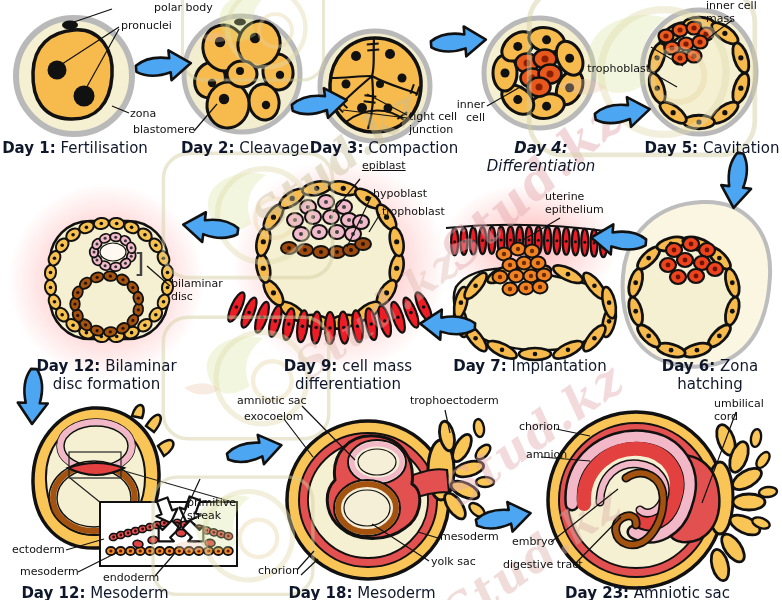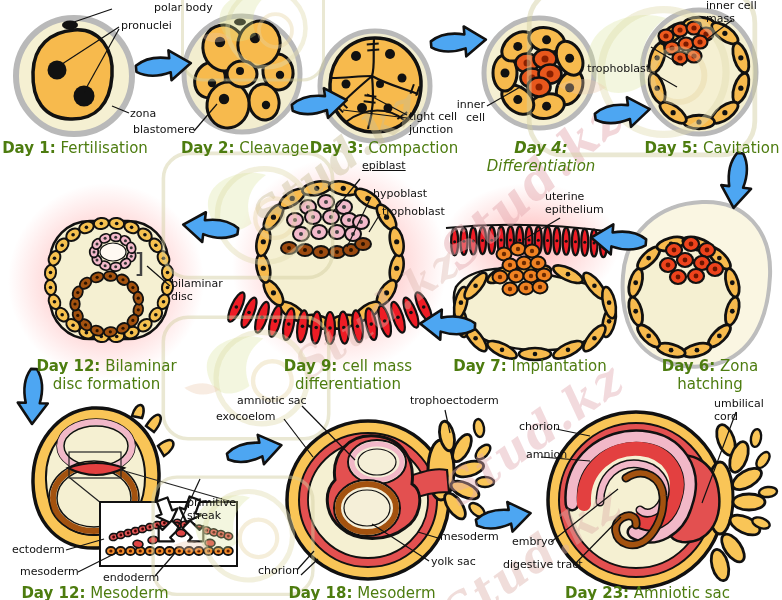--- a/index.html
+++ b/index.html
@@ -8,21 +8,21 @@
   .glow{position:absolute;z-index:1;border-radius:50%;pointer-events:none;
         background:radial-gradient(closest-side,rgba(255,70,70,.50),rgba(255,100,100,.26) 55%,rgba(255,120,120,0) 100%);}
   .fig{position:absolute;z-index:2;}
   .fig svg{display:block;overflow:visible;}
   .wm{position:absolute;z-index:4;pointer-events:none;opacity:.85;}
   .wmtext{font-family:"DejaVu Serif","Liberation Serif",serif;font-style:italic;font-weight:bold;
           letter-spacing:2px;transform-origin:left center;white-space:nowrap;}
   #overlay{position:absolute;left:0;top:0;z-index:5;pointer-events:none;}
   .lbl{position:absolute;z-index:6;font-size:11px;line-height:1.16;color:#111;white-space:pre-line;}
   .lbl.r{text-align:right;}
-  .cap{position:absolute;z-index:6;font-size:15px;line-height:1.22;color:#4d7c0f;text-align:center;}
+  .cap{position:absolute;z-index:6;font-size:15px;line-height:1.22;color:#0f172a;text-align:center;}
   .cap b{font-weight:bold;}
 </style>
 </head>
 <body>
 
 <div id="stage">
 
   <div class="glow" style="left:8px;top:183px;width:196px;height:196px;"></div>
   <div class="glow" style="left:232px;top:158px;width:215px;height:215px;"></div>
   <div class="glow" style="left:441px;top:183px;width:178px;height:125px;opacity:.8;"></div>
@@ -829,21 +829,21 @@
   <div class="lbl" style="left:373px;top:188px;">hypoblast</div>
   <div class="lbl" style="left:382px;top:206px;">trophoblast</div>
   <div class="lbl" style="left:171px;top:278px;width:60px;">bilaminar
 disc</div>
   <div class="lbl" style="left:187px;top:480px;width:60px;margin-top:17px;">primitive
 streak</div>
   <div class="lbl r" style="left:12px;top:544px;width:52px;">ectoderm</div>
   <div class="lbl r" style="left:20px;top:566px;width:56px;">mesoderm</div>
   <div class="lbl" style="left:103px;top:572px;">endoderm</div>
   <div class="lbl" style="left:237px;top:395px;">amniotic sac</div>
-  <div class="lbl" style="left:216px;top:411px;">exocoelom</div>
+  <div class="lbl" style="left:244px;top:411px;">exocoelom</div>
   <div class="lbl" style="left:410px;top:395px;">trophoectoderm</div>
   <div class="lbl" style="left:440px;top:531px;">mesoderm</div>
   <div class="lbl" style="left:431px;top:556px;">yolk sac</div>
   <div class="lbl" style="left:258px;top:565px;">chorion</div>
   <div class="lbl" style="left:714px;top:398px;">umbilical cord</div>
   <div class="lbl" style="left:519px;top:421px;">chorion</div>
   <div class="lbl" style="left:505px;top:449px;margin-left:21px;">amnion</div>
   <div class="lbl" style="left:512px;top:536px;">embryo</div>
   <div class="lbl" style="left:503px;top:559px;">digestive tract</div>
 

